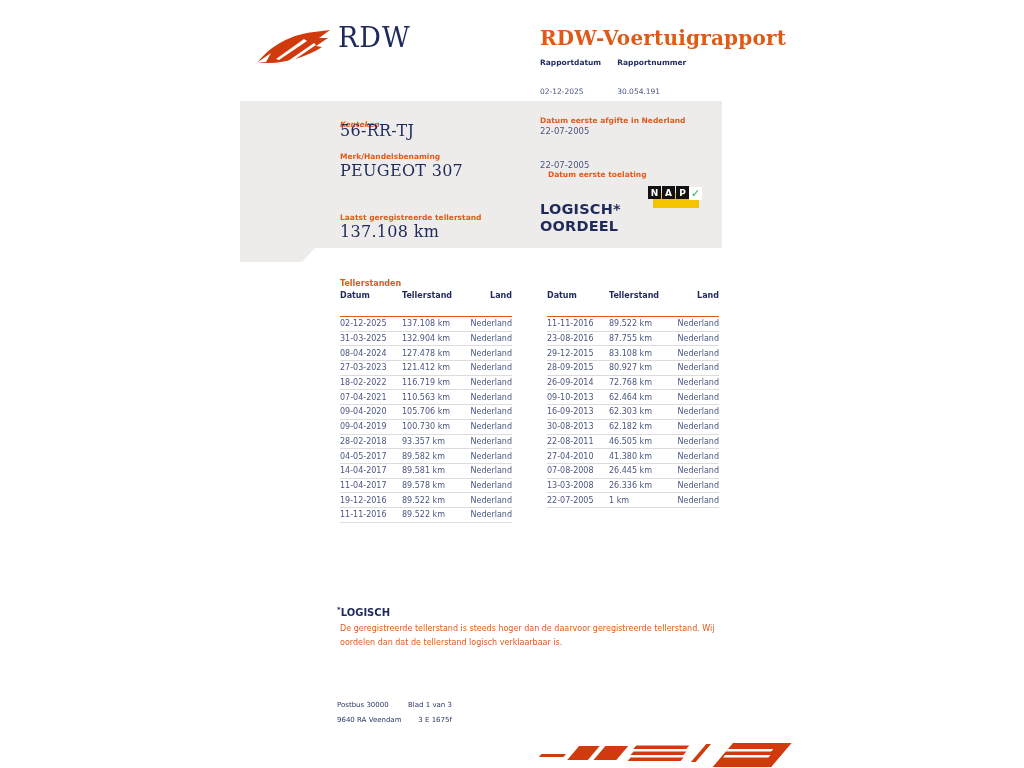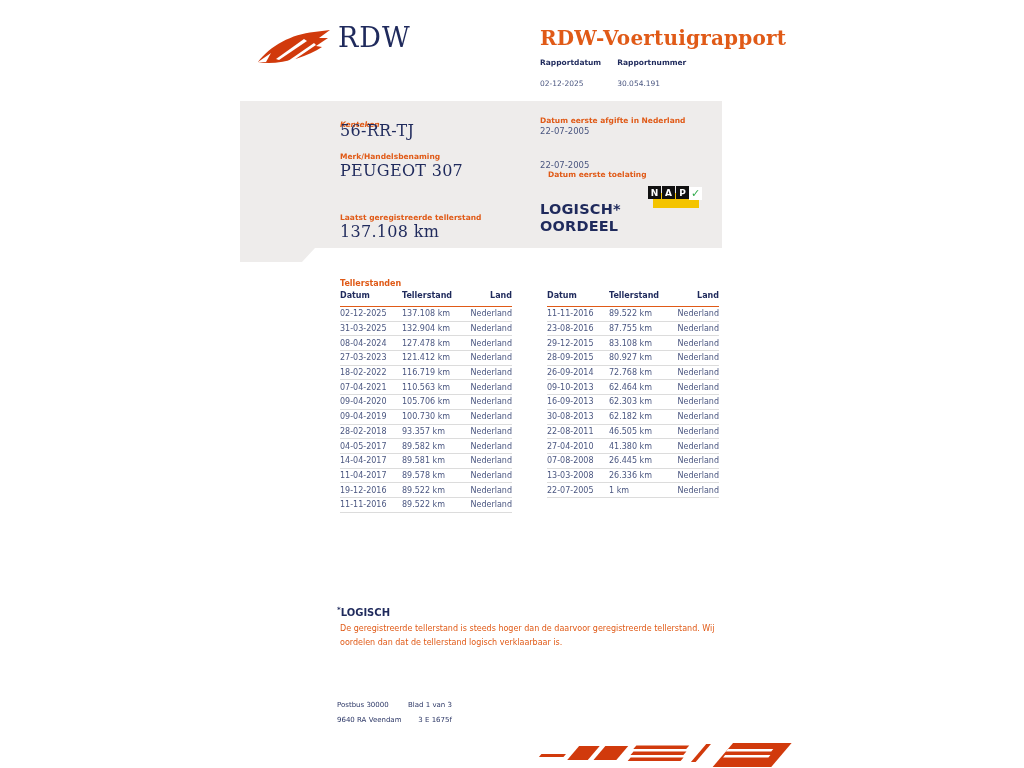--- a/index.html
+++ b/index.html
@@ -20,21 +20,21 @@
   }
   .serif{font-family:"DejaVu Serif",serif;}
   .abs{position:absolute;}
 
   
   .logo-wrap{left:256px;top:22px;width:300px;height:50px;}
   .logo-svg{position:absolute;left:0;top:4px;width:76px;height:44px;}
   .logo-text{position:absolute;left:82px;top:0;font-size:27px;letter-spacing:1px;color:var(--navy);}
   .doc-title{left:540px;top:26px;font-size:20px;font-weight:bold;color:var(--accent);letter-spacing:.2px;}
   .meta{left:540px;top:58px;display:flex;gap:16px;}
-  .meta .col{display:flex;flex-direction:column;gap:12px;}
+  .meta .col{display:flex;flex-direction:column;gap:20px;}
   .meta .col:first-child{min-width:52px;}
   .meta .lbl{font-size:7.5px;font-weight:bold;color:var(--navy);}
   .meta .val{font-size:7.5px;color:var(--slate);}
 
   
   .vbox{left:240px;top:101px;width:482px;height:161px;background:var(--box-bg);
     clip-path:polygon(0 0,100% 0,100% 147px,75px 147px,62px 100%,0 100%);}
   .fld-lbl{font-size:7.5px;font-weight:bold;color:var(--accent);}
   .fld-val-lg{font-size:16px;color:var(--navy);letter-spacing:.3px;}
   .fld-val-sm{font-size:8.5px;color:var(--slate);}
@@ -45,21 +45,21 @@
   .nap-yellow{position:absolute;left:5px;top:7px;width:46px;height:15px;background:var(--nap-yellow);}
   .nap-sq{position:absolute;top:0;width:13px;height:13px;background:#111;color:#fff;
     font-size:9px;font-weight:bold;display:flex;align-items:center;justify-content:center;}
   .nap-check{position:absolute;left:41px;top:1px;width:13px;height:13px;background:#fff;
     color:var(--nap-green);font-size:11px;font-weight:bold;display:flex;align-items:center;justify-content:center;}
 
   
   .tbl-title{left:340px;top:279px;font-size:8px;font-weight:bold;color:var(--accent);}
   .tbl{width:172px;top:291px;}
   .tbl-left{left:340px;} .tbl-right{left:547px;}
-  .thead{display:flex;border-bottom:1.5px solid var(--accent);padding-bottom:6px;}
+  .thead{display:flex;border-bottom:1.5px solid var(--accent);padding-bottom:16px;}
   .thead span{font-size:8px;font-weight:bold;color:var(--navy);}
   .row{display:flex;border-bottom:1px solid var(--sep);height:14.7px;align-items:center;}
   .row span{font-size:8px;color:var(--slate);}
   .c1{width:62px;text-align:left;}
   .c2{width:66px;text-align:left;}
   .c3{width:44px;text-align:right;}
 
   
   .fn-title{left:337px;top:606px;font-size:10px;font-weight:bold;color:var(--navy);}
   .fn-title sup{font-size:7px;}

